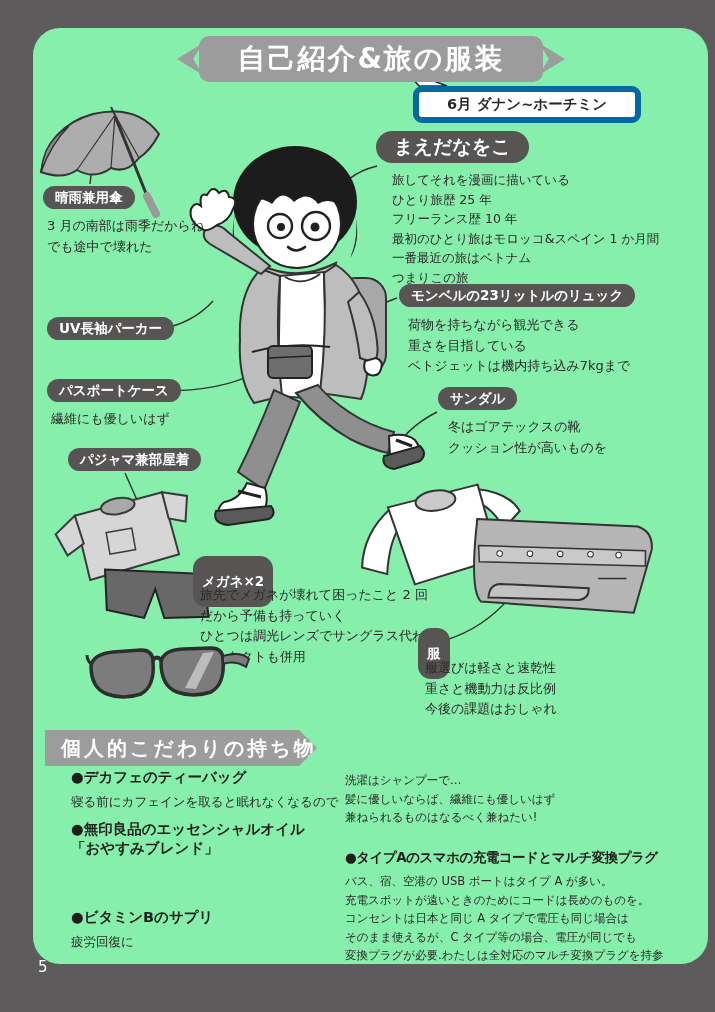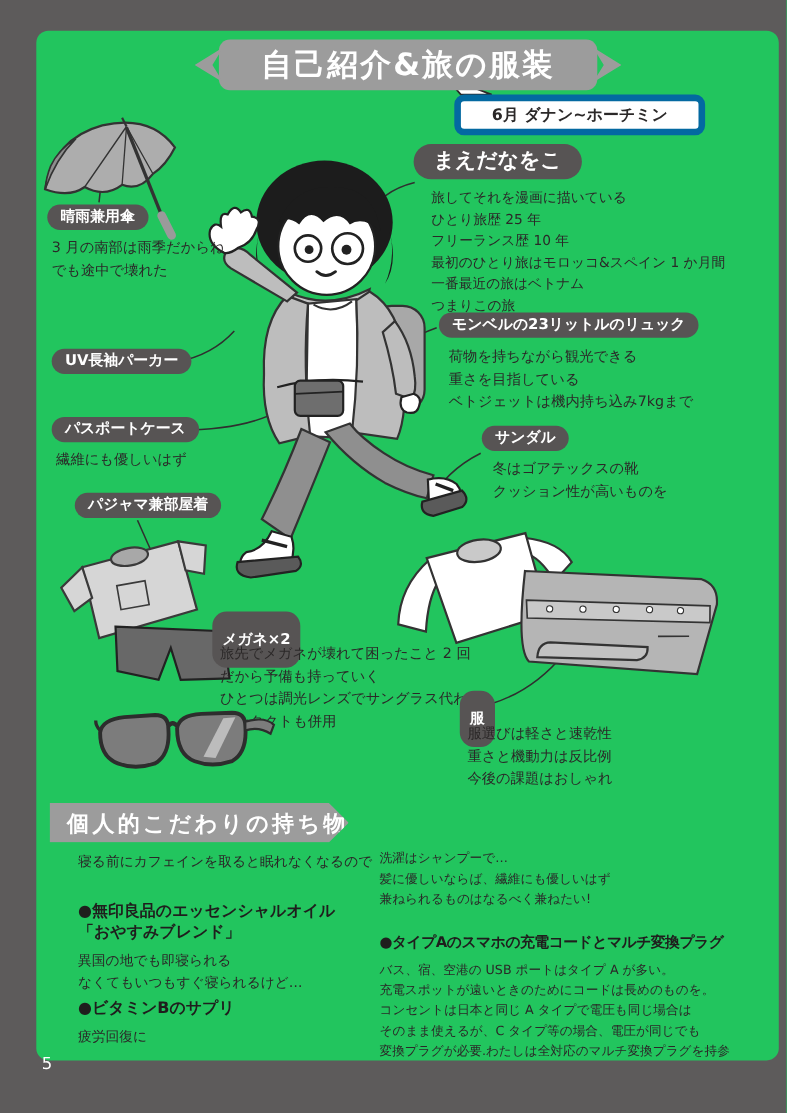--- a/index.html
+++ b/index.html
@@ -4,21 +4,21 @@
 <style>
   html,body{margin:0;padding:0;}
   body{
     width:715px;height:1012px;position:relative;overflow:hidden;
     background:#5d5b5b;
     font-family:"DejaVu Sans",sans-serif;
     -webkit-font-smoothing:antialiased;
   }
   .card{
     position:absolute;left:33px;top:28px;width:675px;height:936px;
-    background:#22c55e;border-radius:11px;
+    background:#86efac;border-radius:27px;
   }
   .abs{position:absolute;}
   
   .overlay{position:absolute;left:0;top:0;width:625px;height:936px;pointer-events:none;}
   
   .ribbon{
     position:absolute;left:166px;top:8px;width:344px;height:46px;
     background:#9c9c9c;border-radius:10px;
     display:flex;align-items:center;justify-content:center;
     color:#fff;font-weight:bold;font-size:28px;letter-spacing:2px;
@@ -225,32 +225,31 @@
   <div class="pill tiny" style="left:385px;top:600px">服</div>
   <div class="abs note" style="left:392px;top:630px">
       <div>服選びは軽さと速乾性</div>
       <div>重さと機動力は反比例</div>
       <div>今後の課題はおしゃれ</div>
     </div>
 
   <div class="banner">個人的こだわりの持ち物</div>
 
   <div class="bitem" style="left:38px;top:740px">
+    <div class="btitle">
+        <div>●デカフェのティーバッグ</div>
+      </div>
     <div class="bnote">
         <div>寝る前にカフェインを取ると眠れなくなるので</div>
       </div>
   </div>
   <div class="bitem" style="left:38px;top:792px">
     <div class="btitle">
         <div>●無印良品のエッセンシャルオイル</div>
         <div>「おやすみブレンド」</div>
-      </div>
-    <div class="bnote">
-        <div>異国の地でも即寝られる</div>
-        <div>なくてもいつもすぐ寝られるけど…</div>
       </div>
   </div>
   <div class="bitem" style="left:38px;top:880px">
     <div class="btitle">
         <div>●ビタミンBのサプリ</div>
       </div>
     <div class="bnote">
         <div>疲労回復に</div>
       </div>
   </div>

